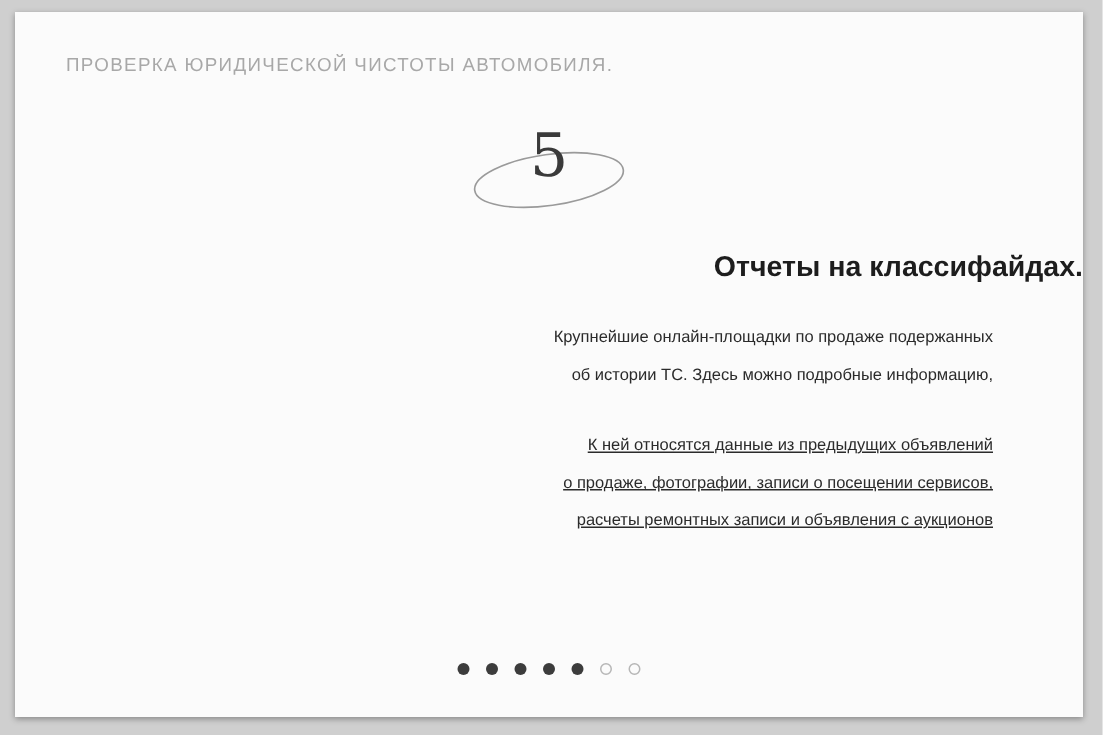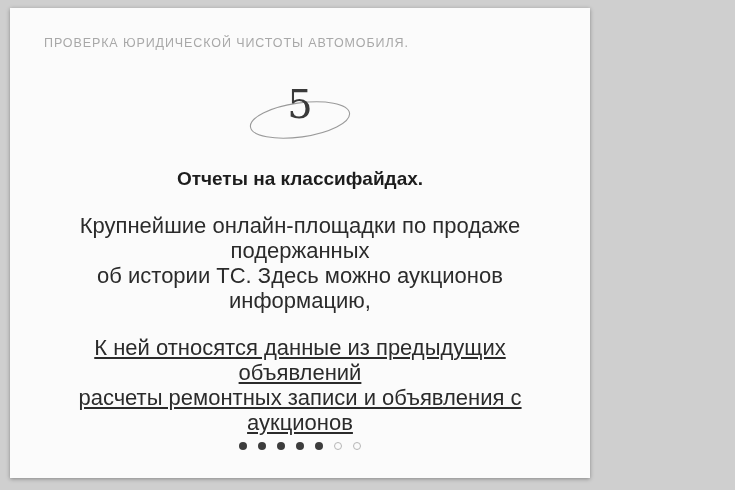--- a/index.html
+++ b/index.html
@@ -10,21 +10,21 @@
     width: 735px;
     height: 490px;
     background: #cfcfcf;
     font-family: "Liberation Sans", sans-serif;
     overflow: hidden;
   }
   .slide {
     position: absolute;
     left: 10px;
     top: 8px;
-    width: 580px;
+    width: 712px;
     height: 470px;
     background: #fbfbfb;
     box-shadow: 0 1px 4px rgba(0,0,0,0.35);
     overflow: hidden;
   }
   .slide-inner {
     position: relative;
     width: 100%;
     height: 100%;
   }
@@ -67,32 +67,32 @@
     font-size: 40px;
     font-weight: 400;
     color: #3a3a3a;
     line-height: 1;
   }
   .title {
     position: absolute;
     left: 0;
     right: 0;
     top: 160px;
-    text-align: center;
+    text-align: right;
     font-size: 19px;
     font-weight: bold;
     color: #1d1d1d;
   }
   .body-text {
     position: absolute;
     left: 60px;
     right: 60px;
     top: 205px;
-    text-align: center;
-    font-size: 22px;
+    text-align: right;
+    font-size: 11px;
     line-height: 25px;
     color: #2b2b2b;
   }
   .para {
     margin: 0 0 22px 0;
   }
   .para:last-child {
     margin-bottom: 0;
     text-decoration: underline;
   }
@@ -138,24 +138,25 @@
         </svg>
         <div class="number-digit">5</div>
       </div>
     </div>
 
     <div class="title">Отчеты на классифайдах.</div>
 
     <div class="body-text">
       <p class="para">
         <span class="line">Крупнейшие онлайн-площадки по продаже подержанных</span>
-        <span class="line">об истории ТС. Здесь можно аукционов информацию,</span>
+        <span class="line">об истории ТС. Здесь можно подробные информацию,</span>
       </p>
       <p class="para">
         <span class="line">К ней относятся данные из предыдущих объявлений</span>
+        <span class="line">о продаже, фотографии, записи о посещении сервисов,</span>
         <span class="line">расчеты ремонтных записи и объявления с аукционов</span>
       </p>
     </div>
 
     <div class="dots">
       <span class="dot filled"></span>
       <span class="dot filled"></span>
       <span class="dot filled"></span>
       <span class="dot filled"></span>
       <span class="dot filled"></span>

